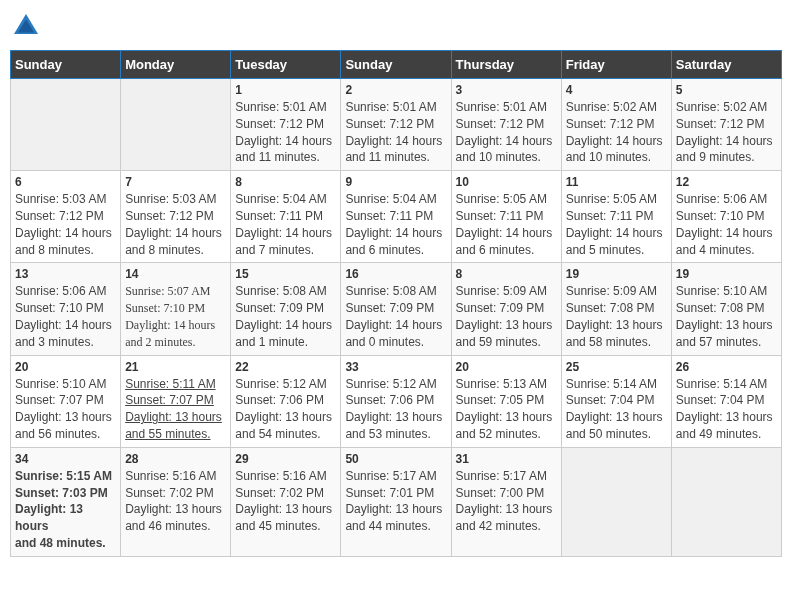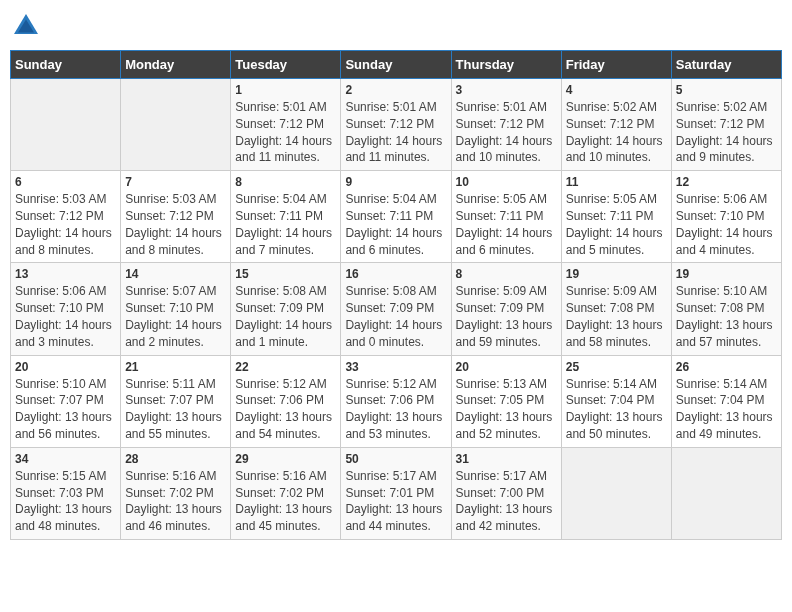--- a/index.html
+++ b/index.html
@@ -215,21 +215,21 @@
       <tr>
         <td>
           <span class="day-number">13</span>
           <div class="day-detail" style="white-space: pre-line;">Sunrise: 5:06 AM
 Sunset: 7:10 PM
 Daylight: 14 hours
 and 3 minutes.</div>
         </td>
         <td>
           <span class="day-number">14</span>
-          <div class="day-detail" style="white-space: pre-line;">Sunrise: 5:07 AM
+          <div class="day-detail" style="white-space: pre-line; font-family: Liberation Serif, serif;">Sunrise: 5:07 AM
 Sunset: 7:10 PM
 Daylight: 14 hours
 and 2 minutes.</div>
         </td>
         <td>
           <span class="day-number">15</span>
           <div class="day-detail" style="white-space: pre-line;">Sunrise: 5:08 AM
 Sunset: 7:09 PM
 Daylight: 14 hours
 and 1 minute.</div>
@@ -266,21 +266,21 @@
       <tr>
         <td>
           <span class="day-number">20</span>
           <div class="day-detail" style="white-space: pre-line;">Sunrise: 5:10 AM
 Sunset: 7:07 PM
 Daylight: 13 hours
 and 56 minutes.</div>
         </td>
         <td>
           <span class="day-number">21</span>
-          <div class="day-detail" style="white-space: pre-line;">Sunrise: 5:11 AM
+          <div class="day-detail" style="white-space: pre-line; text-decoration: underline;">Sunrise: 5:11 AM
 Sunset: 7:07 PM
 Daylight: 13 hours
 and 55 minutes.</div>
         </td>
         <td>
           <span class="day-number">22</span>
           <div class="day-detail" style="white-space: pre-line;">Sunrise: 5:12 AM
 Sunset: 7:06 PM
 Daylight: 13 hours
 and 54 minutes.</div>
@@ -310,21 +310,21 @@
           <span class="day-number">26</span>
           <div class="day-detail" style="white-space: pre-line;">Sunrise: 5:14 AM
 Sunset: 7:04 PM
 Daylight: 13 hours
 and 49 minutes.</div>
         </td>
       </tr>
       <tr>
         <td>
           <span class="day-number">34</span>
-          <div class="day-detail" style="white-space: pre-line;">Sunrise: 5:15 AM
+          <div class="day-detail" style="white-space: pre-line; font-weight: bold;">Sunrise: 5:15 AM
 Sunset: 7:03 PM
 Daylight: 13 hours
 and 48 minutes.</div>
         </td>
         <td>
           <span class="day-number">28</span>
           <div class="day-detail" style="white-space: pre-line;">Sunrise: 5:16 AM
 Sunset: 7:02 PM
 Daylight: 13 hours
 and 46 minutes.</div>

